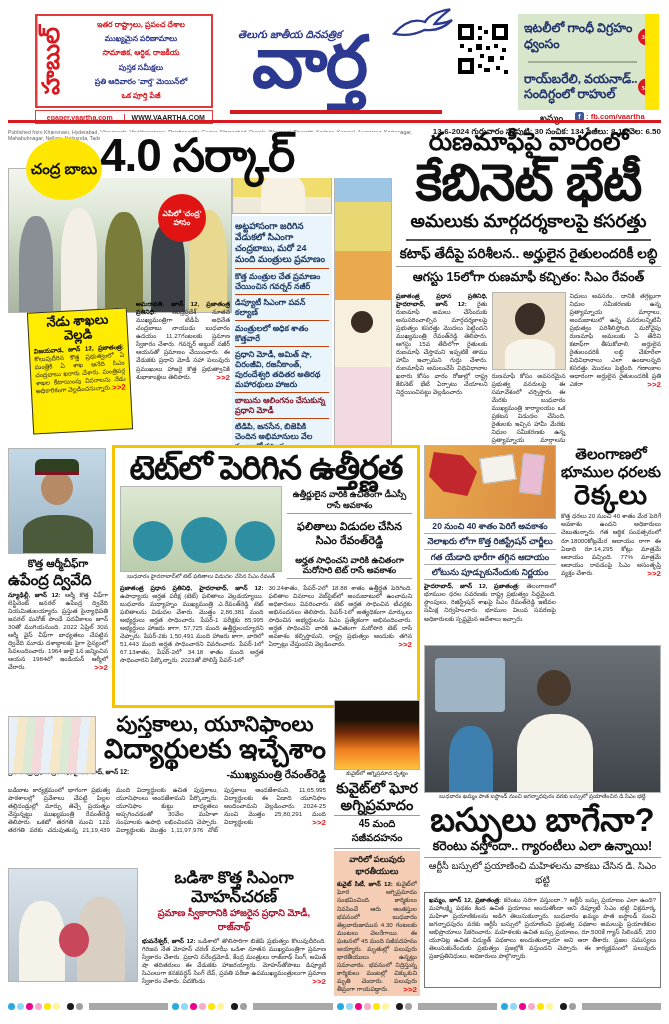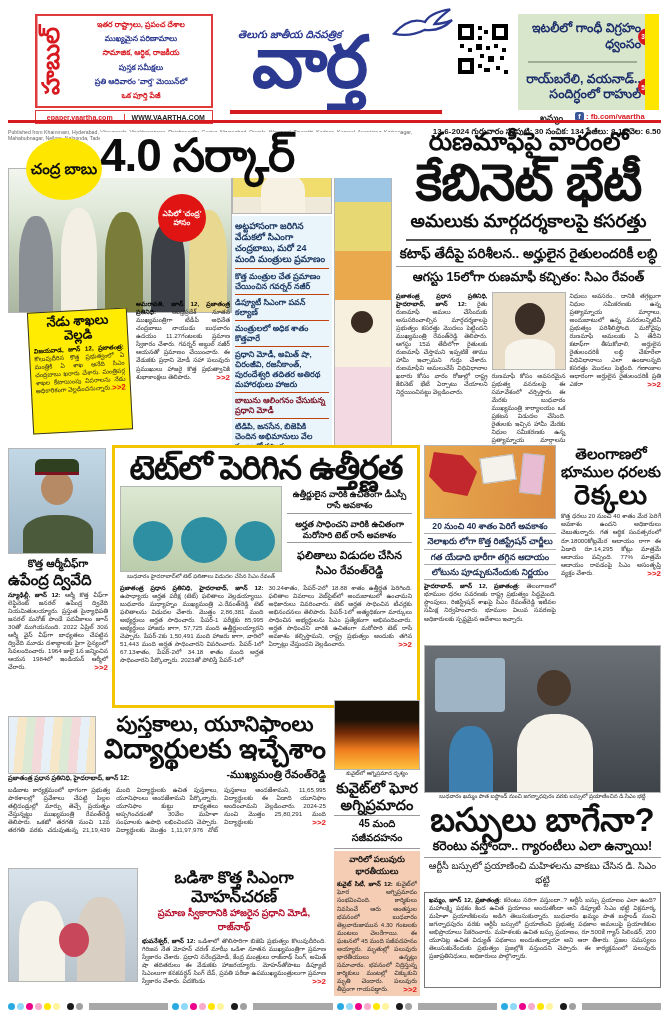--- a/index.html
+++ b/index.html
@@ -19,21 +19,21 @@
   .promo-lines{flex:1;display:flex;flex-direction:column;justify-content:space-around;padding:2px 3px;text-align:center;}
   .promo-lines .l{font-size:7.6px;font-weight:bold;line-height:1.15;}
   .pl-red{color:#d71920;} .pl-blue{color:#2b3990;}
   .epaper-bar{left:35px;top:110px;width:178px;height:14px;border:1px solid #e03a3a;display:flex;align-items:center;}
   .epaper-bar .cell{flex:1;font-size:7px;font-weight:bold;text-align:center;}
   .tagline{left:238px;top:28px;width:160px;font-size:10.5px;font-style:italic;color:#2b3990;font-weight:bold;}
   .logo{left:252px;top:26px;width:210px;font-size:72px;font-weight:bold;color:#2b3990;line-height:1;letter-spacing:-2px;}
   .teaser-box{left:518px;top:14px;width:141px;height:96px;background:#d8e6cc;padding:4px 18px 4px 6px;
               display:flex;flex-direction:column;justify-content:space-around;}
   .teaser-strip{left:645px;top:14px;width:14px;height:96px;background:#ffe600;}
-  .teaser{position:relative;font-size:12.5px;font-weight:bold;color:#1d2f6b;text-align:right;line-height:1.25;}
+  .teaser{position:relative;font-size:12.5px;font-weight:bold;color:#1d2f6b;text-align:left;line-height:1.25;font-family:Liberation Serif, serif;}
   .teaser-divider{height:2px;background:#9fae94;margin:2px 4px;}
   .page-circle{position:absolute;right:-14px;top:50%;transform:translateY(-50%);width:17px;height:17px;border-radius:50%;
                background:#d71920;color:#fff;font-size:6.5px;font-weight:bold;display:flex;align-items:center;justify-content:center;}
   .edition{left:540px;top:113px;font-size:9px;font-weight:bold;color:#222;}
   .fbline{left:575px;top:112px;width:88px;font-size:7.6px;font-weight:bold;color:#d71920;display:flex;align-items:center;gap:2px;}
   .fbicon{display:inline-flex;width:9px;height:9px;background:#3b5998;color:#fff;border-radius:2px;
           font-size:7px;font-weight:bold;align-items:center;justify-content:center;}
   .published{left:8px;top:129px;width:430px;font-size:5.2px;color:#666;}
   .issueline{right:8px;top:127px;font-size:8px;font-weight:bold;color:#111;text-align:left;}
   
@@ -285,22 +285,22 @@
       <div style="width:162px;flex:none;">
         <div class="photo" style="position:relative;width:162px;height:86px;background:linear-gradient(#dde8d2,#b9ccab);">
           <span class="head" style="left:12px;top:34px;width:40px;height:40px;background:#2e8fa3;"></span>
           <span class="head" style="left:60px;top:30px;width:46px;height:46px;background:#2e8fa3;"></span>
           <span class="head" style="left:114px;top:34px;width:40px;height:40px;background:#2e8fa3;"></span>
         </div>
         <div class="tet-caption">బుధవారం హైదరాబాద్‌లో టెట్ ఫలితాలు విడుదల చేసిన సిఎం రేవంత్</div>
       </div>
       <div class="tet-subs">
         <div class="tet-sub">ఉత్తీర్ణులైన వారికి ఉచితంగా డీఎస్సీ రాసే అవకాశం</div>
+        <div class="tet-sub tet-sub3">ఫలితాలు విడుదల చేసిన సిఎం రేవంత్‌రెడ్డి</div>
         <div class="tet-sub">అర్హత సాధించని వారికి ఉచితంగా మరోసారి టెట్ రాసే అవకాశం</div>
-        <div class="tet-sub tet-sub3">ఫలితాలు విడుదల చేసిన సిఎం రేవంత్‌రెడ్డి</div>
       </div>
     </div>
     <div class="tet-body">
       <div class="tiny" style="flex:1;"><b class="dl">ప్రజాతంత్ర ప్రధాన ప్రతినిధి, హైదరాబాద్, జూన్ 12:</b>
         <span>ఉపాధ్యాయ అర్హత పరీక్ష (టెట్) ఫలితాలు వెల్లడయ్యాయి. బుధవారం మధ్యాహ్నం ముఖ్యమంత్రి ఎ.రేవంత్‌రెడ్డి టెట్ ఫలితాలను విడుదల చేశారు. మొత్తం 2,86,381 మంది అభ్యర్థులు అర్హత సాధించారు. పేపర్-1 పరీక్షకు 85,995 అభ్యర్థులు హాజరు కాగా, 57,725 మంది ఉత్తీర్ణులయ్యారని చెప్పారు. పేపర్-2కు 1,50,491 మంది హాజరు కాగా, వారిలో 51,443 మంది అర్హత సాధించారని వివరించారు. పేపర్-1లో 67.13శాతం, పేపర్-2లో 34.18 శాతం మంది అర్హత సాధించారని పేర్కొన్నారు. 2023తో పోలిస్తే పేపర్-1లో</span>
       </div>
       <div class="tiny" style="flex:1;"><span>30.24శాతం, పేపర్-2లో 18.88 శాతం ఉత్తీర్ణత పెరిగింది. ఫలితాల వివరాలు వెబ్‌సైట్‌లో అందుబాటులో ఉంచామని అధికారులు వివరించారు. టెట్ అర్హత సాధించిన టీచర్లకు అభినందనలు తెలిపారు. పేపర్-1లో అత్యధికంగా మార్కులు సాధించిన అభ్యర్థులను సిఎం ప్రత్యేకంగా అభినందించారు. అర్హత సాధించని వారికి ఉచితంగా మరోసారి టెట్ రాసే అవకాశం కల్పిస్తామని, రాష్ట్ర ప్రభుత్వం అందుకు తగిన ఏర్పాట్లు చేస్తుందని వెల్లడించారు.</span>
         <span class="more">&gt;&gt;2</span>
       </div>
     </div>
@@ -330,21 +330,21 @@
       </div>
     </div>
   </div>
 
   <div class="abs books">
     <div class="photo" style="left:0;top:4px;width:88px;height:58px;background:repeating-linear-gradient(95deg,#e7f0f7 0 9px,#f7e7c9 9px 18px,#dce9d5 18px 27px,#f3d9d9 27px 36px);"></div>
     <div class="books-headwrap">
       <div class="books-h1">పుస్తకాలు, యూనిఫాంలు</div>
       <div class="books-h2">విద్యార్థులకు ఇచ్చేశాం</div>
     </div>
-    <div style="display:flex;justify-content:space-between;align-items:flex-end;margin-top:3px;">
+    <div style="display:flex;justify-content:space-between;align-items:flex-start;margin-top:3px;">
       <b class="dl" style="font-size:6.4px;">ప్రజాతంత్ర ప్రధాన ప్రతినిధి, హైదరాబాద్, జూన్ 12:</b>
       <span class="books-byline">-ముఖ్యమంత్రి రేవంత్‌రెడ్డి</span>
     </div>
     <div class="books-body tiny"><span>బడిబాట కార్యక్రమంలో భాగంగా ప్రభుత్వ పాఠశాలల్లో ప్రవేశాలు చేపట్టి పిల్లల తల్లిదండ్రుల్లో మార్పు తెచ్చే ప్రయత్నం చేస్తున్నట్టు ముఖ్యమంత్రి రేవంత్‌రెడ్డి తెలిపారు. ఒకటో తరగతి నుంచి 12వ తరగతి వరకు చదువుతున్న 21,19,439 మంది విద్యార్థులకు ఉచిత పుస్తకాలు, యూనిఫాంలు అందజేశామని పేర్కొన్నారు. యూనిఫాం కుట్టు బాధ్యతలు అప్పగించడంతో 30వేల మహిళా సంఘాలకు ఉపాధి లభించిందని చెప్పారు. విద్యార్థులకు మొత్తం 1,11,97,976 నోట్ పుస్తకాలు అందజేశామని, 11,65,995 విద్యార్థులకు ఈ ఏడాది యూనిఫాం అందించామని వెల్లడించారు. 2024-25 నుంచి మొత్తం 25,80,291 మంది విద్యార్థులకు</span>
       <span class="more">&gt;&gt;2</span>
     </div>
   </div>
 
   <div class="abs odisha">
     <div class="photo" style="position:relative;width:130px;height:114px;flex:none;background:linear-gradient(#d8e2ea,#b9c3cc);">

